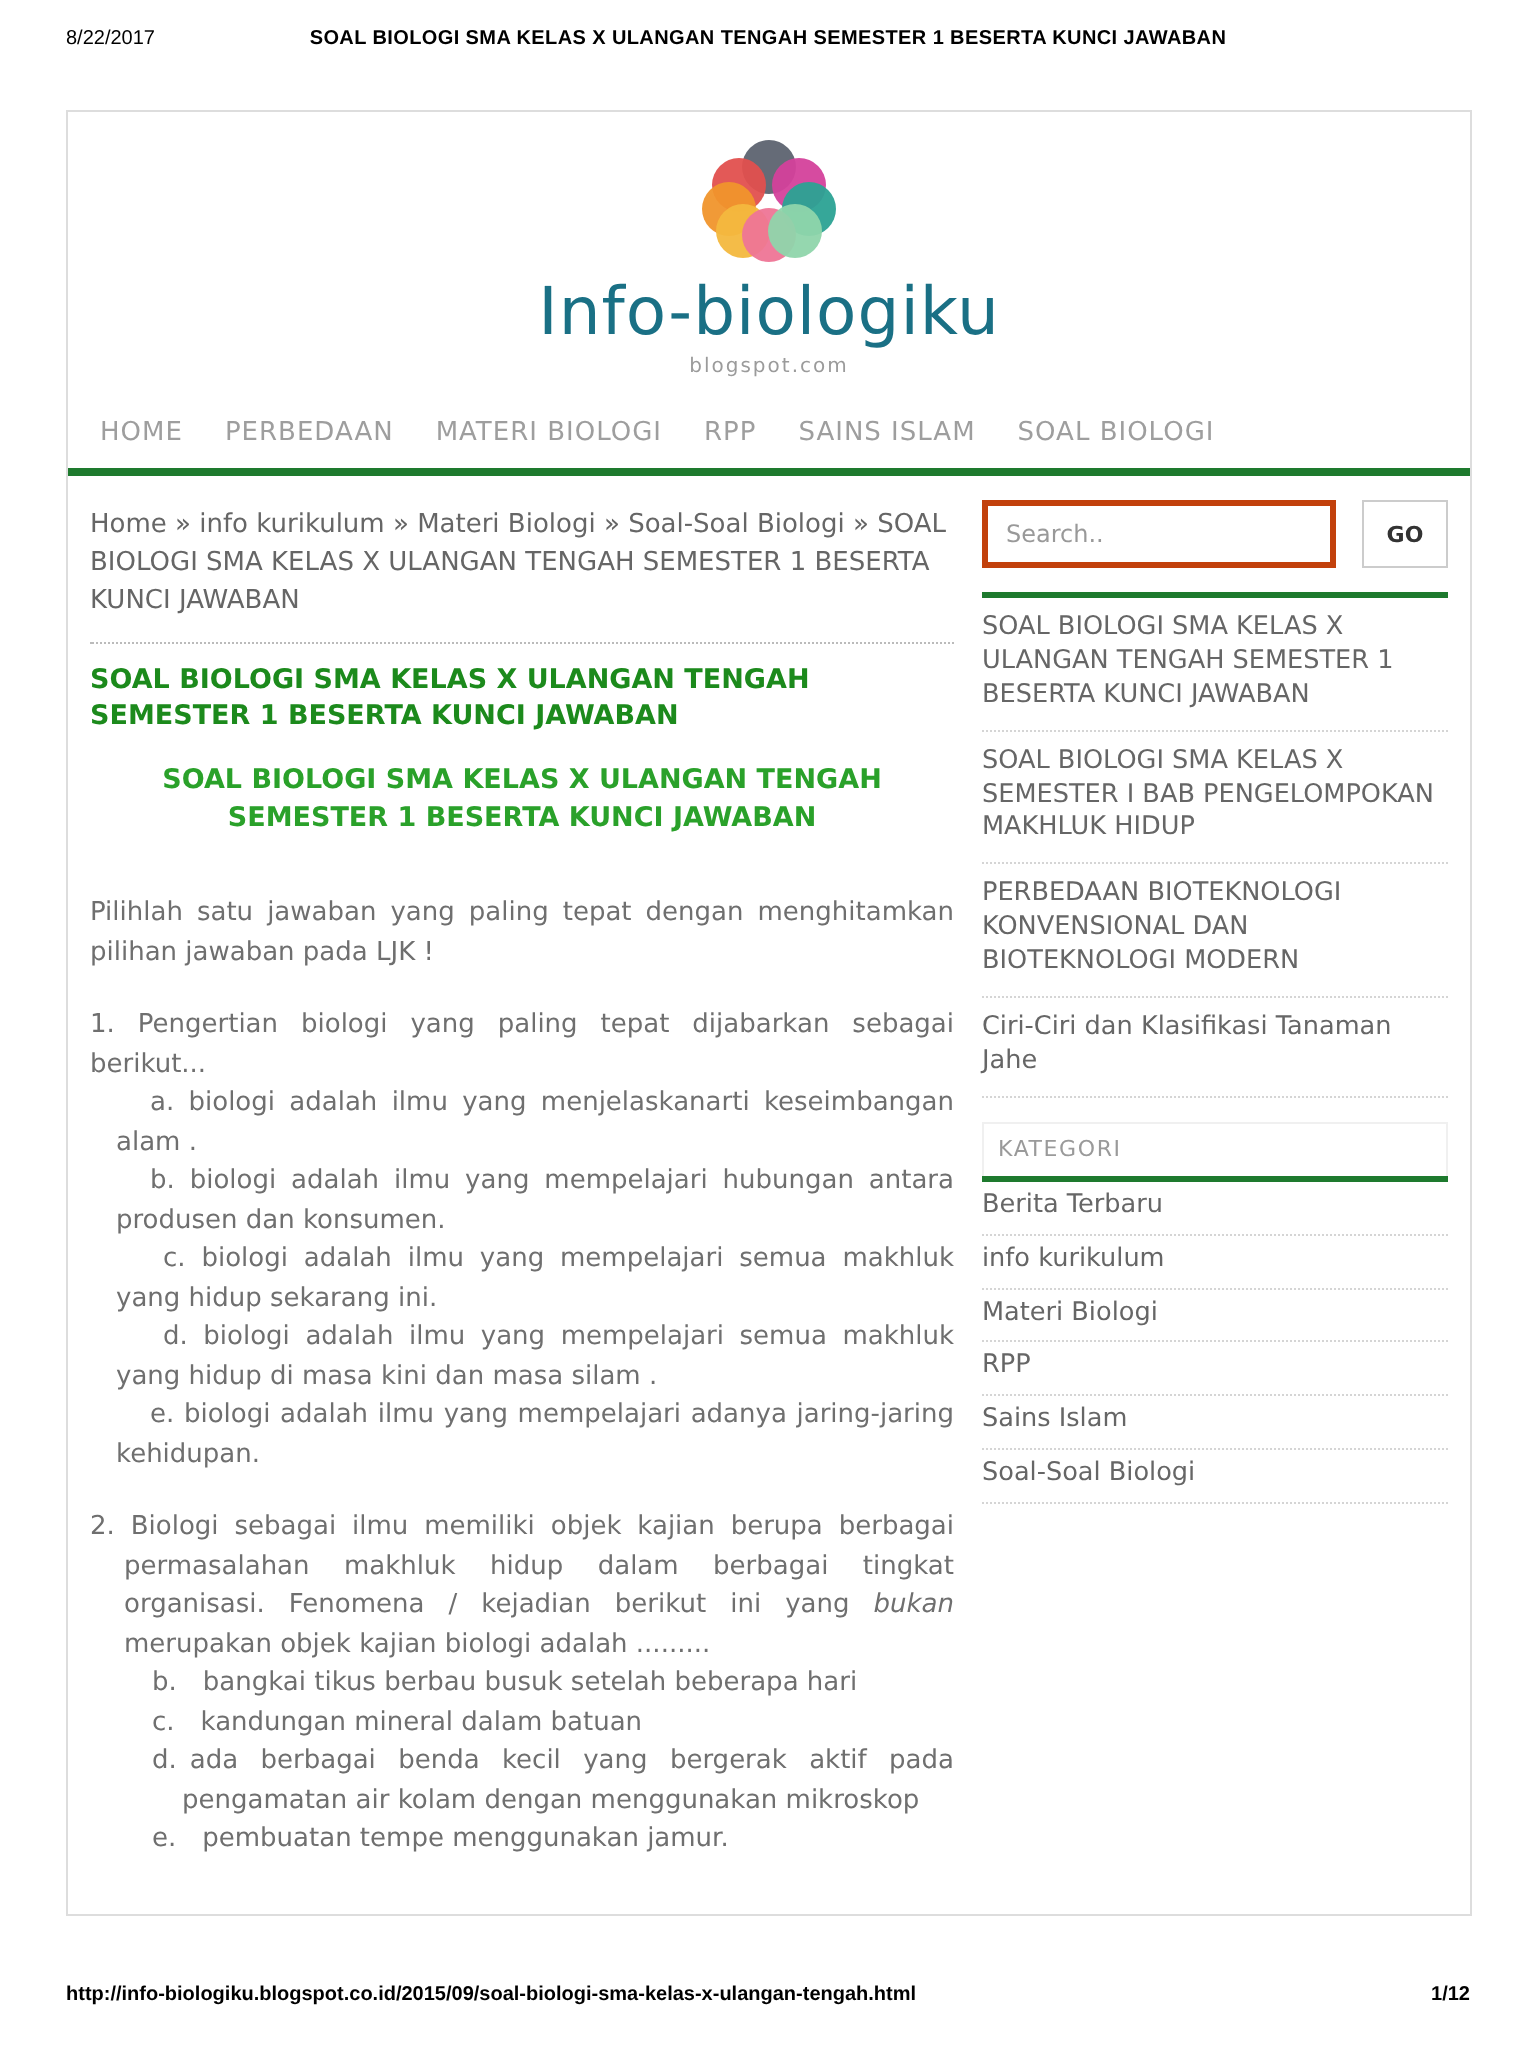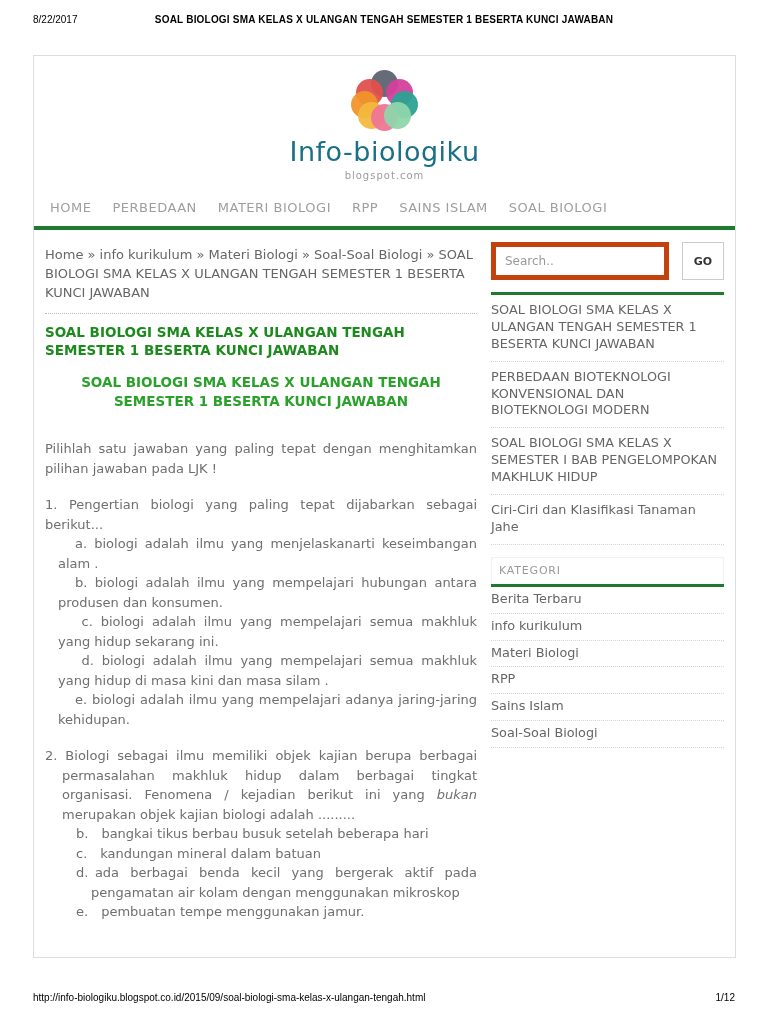--- a/index.html
+++ b/index.html
@@ -16,41 +16,41 @@
   html,body{background:#fff;}
   body{font-family:"DejaVu Sans",sans-serif;}
   .page{position:relative;width:768px;height:1024px;background:#fff;overflow:hidden;}
 
   
   .print-header{position:absolute;top:14px;left:33px;right:33px;height:14px;
     font-family:Liberation Sans, sans-serif;font-size:10px;color:#000;}
   .ph-date{position:absolute;left:0;top:0;}
   .ph-title{position:absolute;left:0;right:0;text-align:center;font-weight:bold;letter-spacing:0.2px;}
   .print-footer{position:absolute;top:992px;left:33px;right:33px;height:14px;
-    font-family:"Liberation Sans",sans-serif;font-size:10px;color:#000;}
+    font-family:"Liberation Sans",sans-serif;font-size:10px;color:#000;font-weight:bold;}
   .pf-url{position:absolute;left:0;top:0;}
   .pf-page{position:absolute;right:0;top:0;}
 
   
   .content-box{position:absolute;left:33px;top:55px;width:703px;height:903px;
     border:1px solid #ddd;background:#fff;overflow:hidden;}
 
   
   .masthead{text-align:center;padding-top:14px;}
   .flower{position:relative;width:68px;height:62px;margin:0 auto;}
   .petal{position:absolute;width:27px;height:27px;border-radius:50%;opacity:.95;}
   .petal:nth-child(1){left:20px;top:0;}
   .petal:nth-child(2){left:5px;top:9px;}
   .petal:nth-child(3){left:35px;top:9px;}
   .petal:nth-child(4){left:0;top:21px;}
   .petal:nth-child(5){left:40px;top:21px;}
   .petal:nth-child(6){left:7px;top:32px;}
   .petal:nth-child(7){left:20px;top:34px;}
   .petal:nth-child(8){left:33px;top:32px;}
-  .site-title{margin-top:4px;font-size:27px;color:var(--teal);letter-spacing:0.5px;}
+  .site-title{margin-top:4px;font-size:33px;color:var(--teal);letter-spacing:0.5px;}
   .site-sub{margin-top:3px;font-size:10px;color:#9b9b9b;letter-spacing:1px;}
 
   
   .nav{padding:16px 0 8px 16px;}
   .nav-item{display:inline-block;margin-right:21px;font-size:13px;color:var(--nav);
     letter-spacing:0.5px;cursor:pointer;}
   .green-rule{height:4px;background:var(--green-rule);margin:2px 0 0;}
 
   
   .columns{display:flex;padding:8px 11px 0;}
@@ -68,21 +68,21 @@
   .intro{margin-top:28px;text-align:justify;}
   .q{margin-top:17px;}
   .stem{text-align:justify;}
   .style-q2 .stem{margin-left:17px;text-indent:-17px;}
   .style-q1 .opt{margin-left:13px;text-indent:17px;text-align:justify;}
   .style-q2 .opt{margin-left:46px;text-indent:-15px;text-align:justify;}
   em{font-style:italic;margin-top:31px;}
 
   
   .searchbar{display:flex;margin:4px 0 12px;}
-  .search-input{flex:1;border:5px solid #c2410c;padding:7px 9px;font-size:12px;color:#0f766e;
+  .search-input{flex:1;border:3px solid #c2410c;padding:7px 9px;font-size:12px;color:#0f766e;
     font-family:"DejaVu Sans",sans-serif;outline:none;margin-right:13px;}
   .search-input::placeholder{color:#999;}
   .go-btn{width:43px;border:1px solid #ccc;background:#fff;font-size:11px;font-weight:bold;
     color:#333;cursor:pointer;font-family:"DejaVu Sans",sans-serif;}
   .widget-label{font-size:11px;color:var(--label);letter-spacing:0.8px;padding:6px 7px 7px;
     border:1px solid #f0f0f0;border-bottom:none;}
   .widget-rule{height:3px;background:var(--green-rule);}
   .widget-list{margin-bottom:12px;}
   .w-item{font-size:12.8px;color:var(--side-text);line-height:1.32;padding:7px 0 8px;
     border-bottom:1px dotted #d5d5d5;cursor:pointer;}
@@ -147,22 +147,22 @@
       <aside class="sidebar">
         <div class="searchbar">
           <input class="search-input" placeholder="Search.." style="">
           <button class="go-btn">GO</button>
         </div>
 
         <div class="widget">
           <div class="widget-rule"></div>
           <div class="widget-list" id="rekomendasi-list">
               <div class="w-item">SOAL BIOLOGI SMA KELAS X ULANGAN TENGAH SEMESTER 1 BESERTA KUNCI JAWABAN</div>
+              <div class="w-item">SOAL BIOLOGI SMA KELAS X SEMESTER I BAB PENGELOMPOKAN MAKHLUK HIDUP</div>
               <div class="w-item">PERBEDAAN BIOTEKNOLOGI KONVENSIONAL DAN BIOTEKNOLOGI MODERN</div>
-              <div class="w-item">SOAL BIOLOGI SMA KELAS X SEMESTER I BAB PENGELOMPOKAN MAKHLUK HIDUP</div>
               <div class="w-item">Ciri-Ciri dan Klasifikasi Tanaman Jahe</div>
             </div>
         </div>
 
         <div class="widget">
           <div class="widget-label">KATEGORI</div>
           <div class="widget-rule"></div>
           <div class="widget-list kat" id="kategori-list">
               <div class="w-item">Berita Terbaru</div>
               <div class="w-item">info kurikulum</div>

